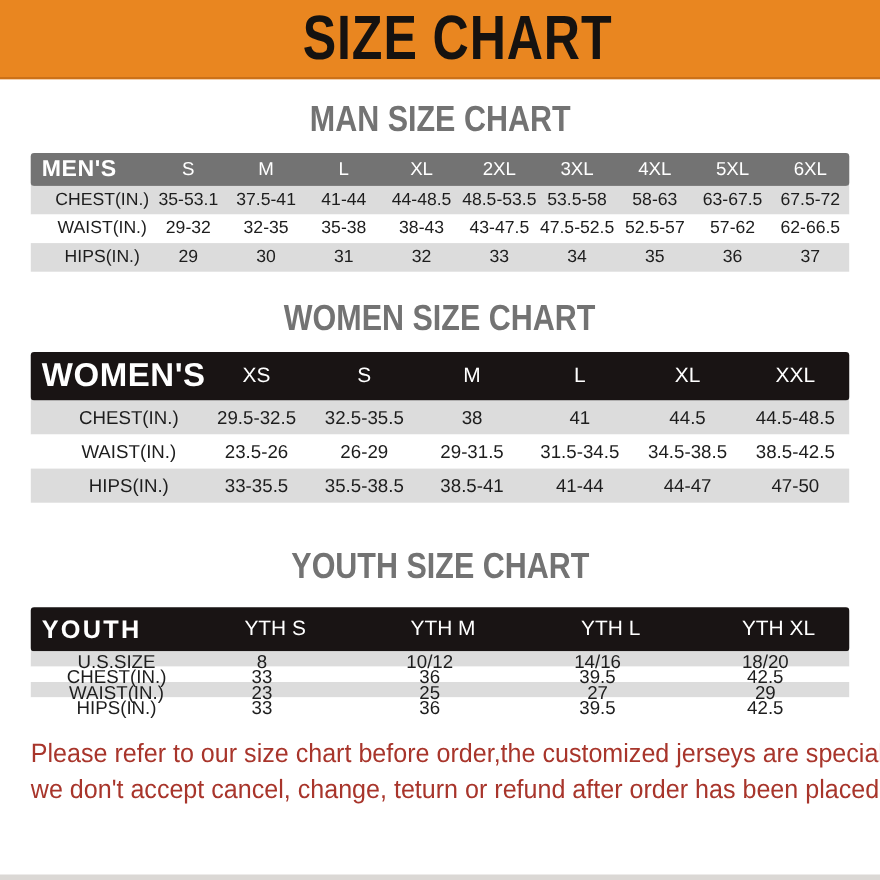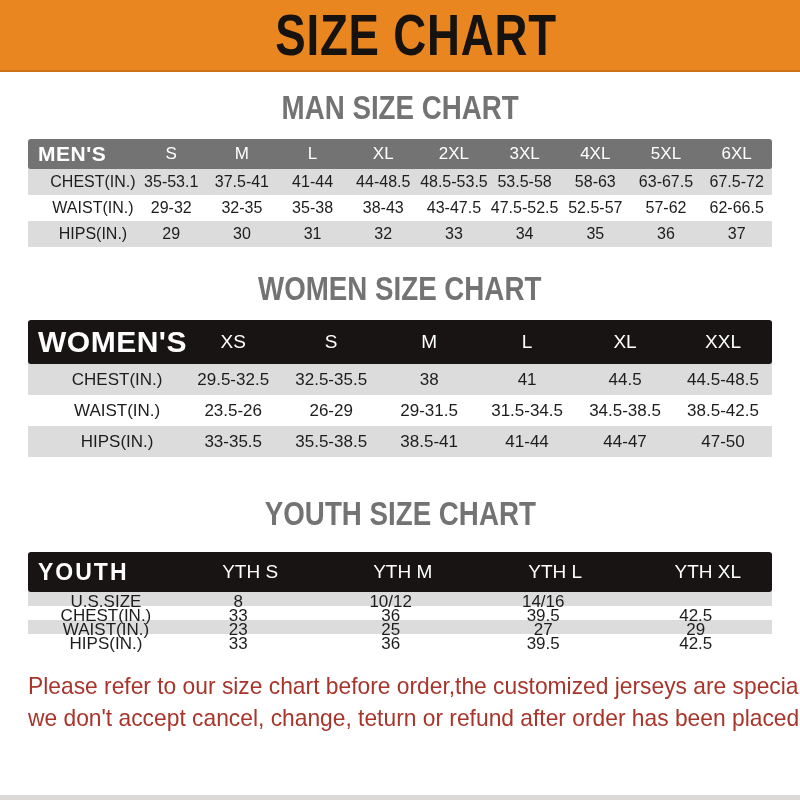--- a/index.html
+++ b/index.html
@@ -201,20 +201,21 @@
         <div class="cell">YTH S</div>
         <div class="cell">YTH M</div>
         <div class="cell">YTH L</div>
         <div class="cell">YTH XL</div>
       </div>
       <div class="row data-row" style="grid-template-columns: 18% repeat(4, 1fr); background: rgb(220, 220, 220);">
         <div class="cell label-cell">U.S.SIZE</div>
         <div class="cell">8</div>
         <div class="cell">10/12</div>
         <div class="cell">14/16</div>
+        <div class="cell">18/20</div>
       </div>
       <div class="row data-row" style="grid-template-columns: 18% repeat(4, 1fr); background: rgb(255, 255, 255);">
         <div class="cell label-cell">CHEST(IN.)</div>
         <div class="cell">33</div>
         <div class="cell">36</div>
         <div class="cell">39.5</div>
         <div class="cell">42.5</div>
       </div>
       <div class="row data-row" style="grid-template-columns: 18% repeat(4, 1fr); background: rgb(220, 220, 220);">
         <div class="cell label-cell">WAIST(IN.)</div>

